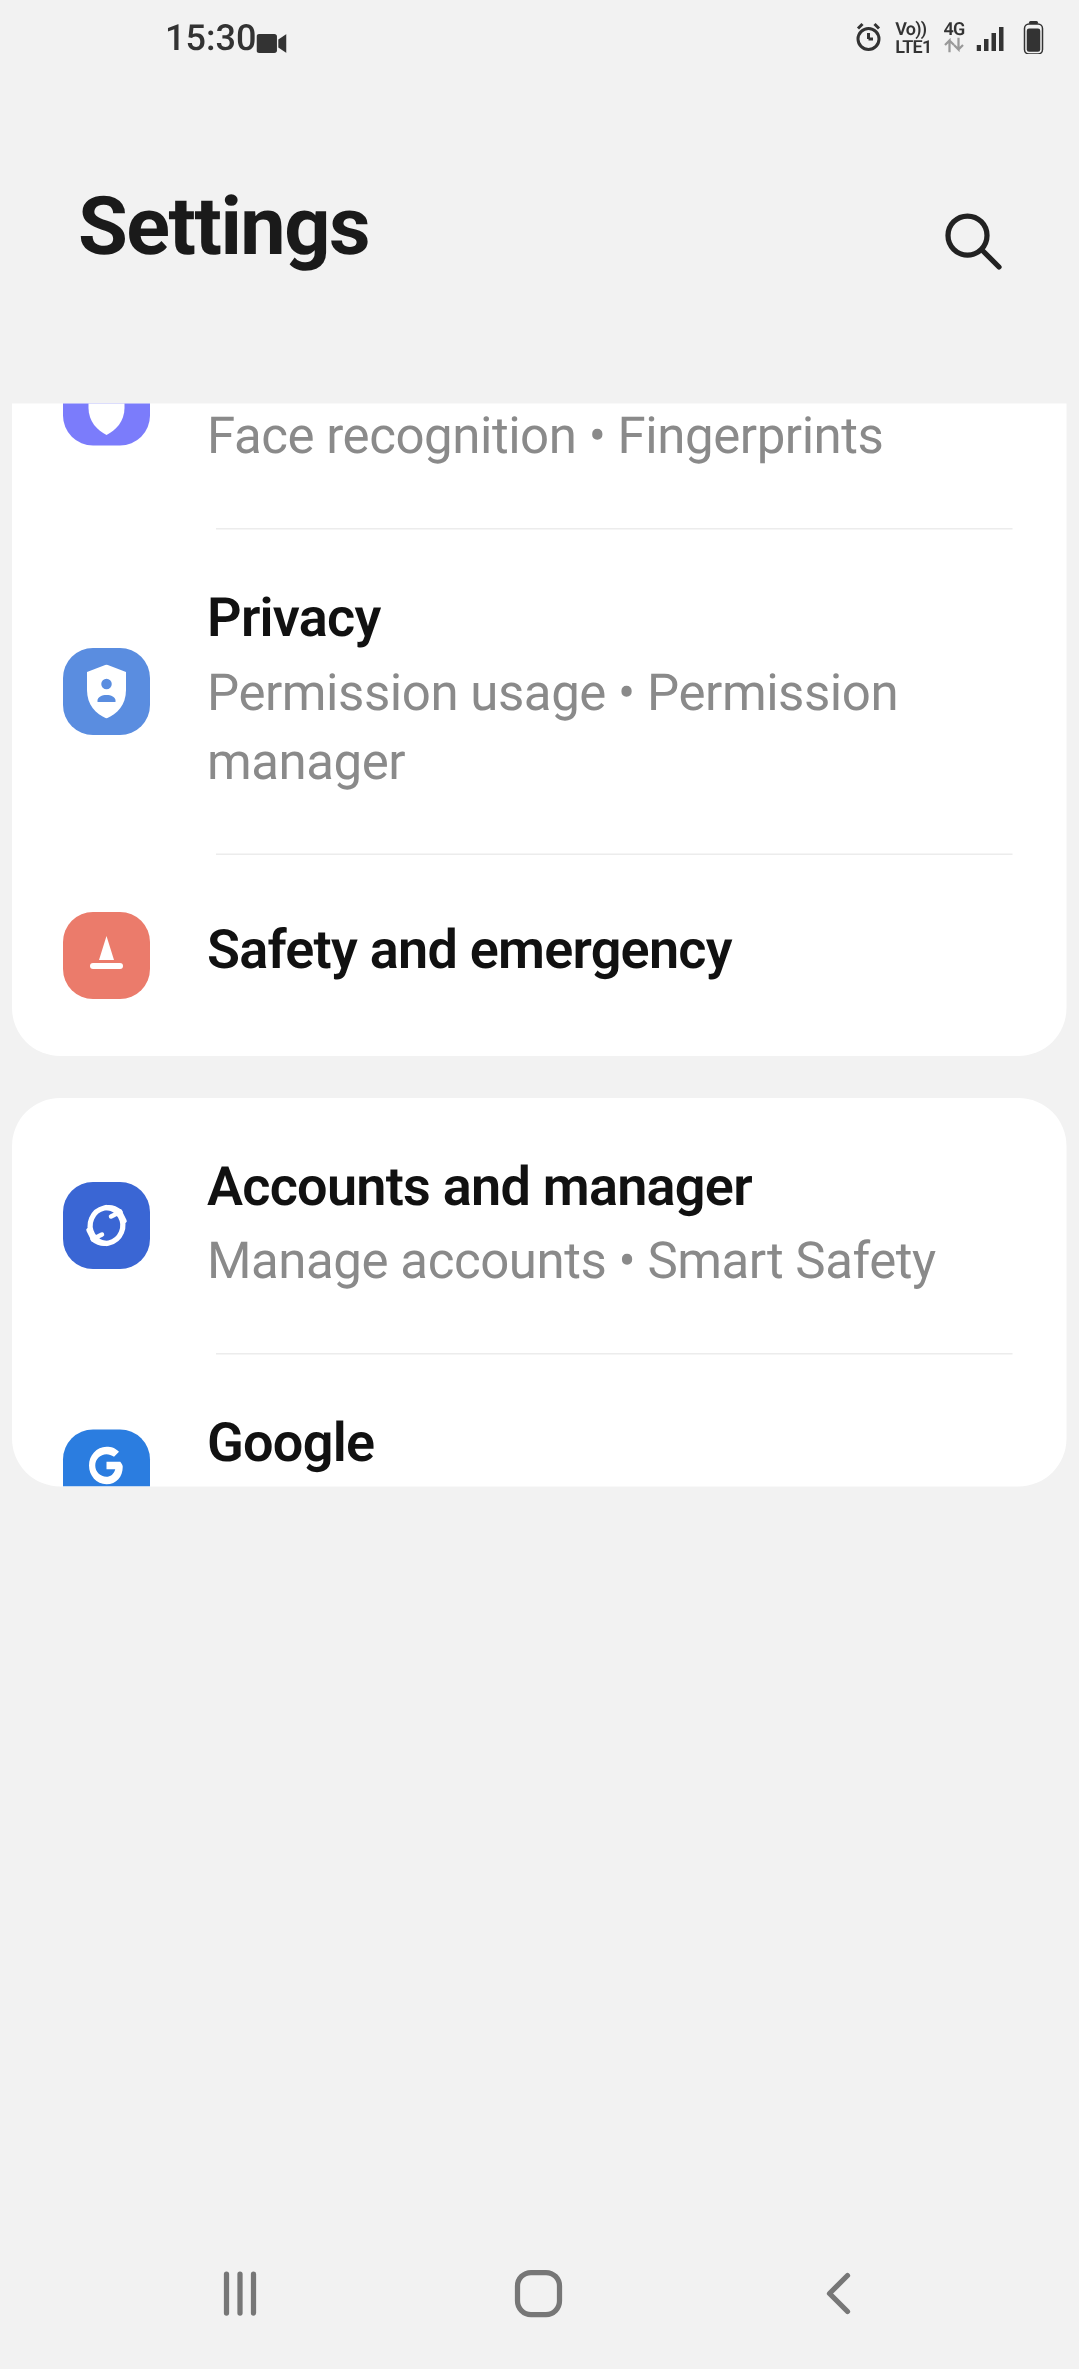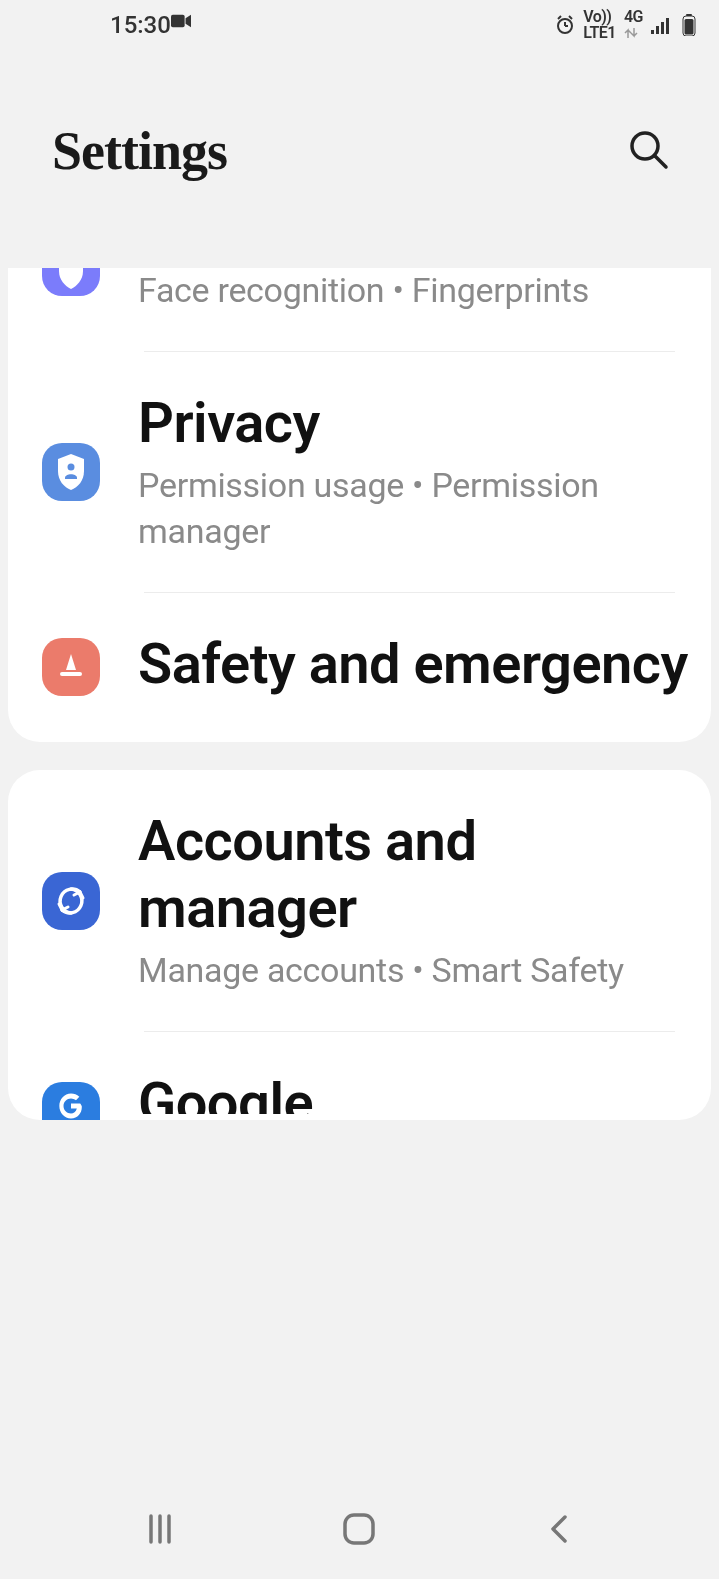--- a/index.html
+++ b/index.html
@@ -16,32 +16,31 @@
     .status-bar {
       height: 50px;
       display: flex;
       align-items: center;
       justify-content: space-between;
       padding: 0 20px 0 110px;
       font-size: 24px;
       font-weight: 500;
       color: #333;
     }
-    .status-left { display: flex; align-items: flex-start; }
+    .status-left { display: flex; align-items: flex-end; }
     .status-right { display: flex; align-items: center; gap: 8px; }
     .status-icon { width: 20px; height: 20px; display: inline-flex; align-items: center; justify-content: center; }
-    .lte-block { font-size: 16px; line-height: 1; font-weight: 600; letter-spacing: -0.5px;}
+    .lte-block { font-size: 12px; line-height: 1; font-weight: 600; letter-spacing: -0.5px;}
 
     
     .header {
       display: flex;
-      align-items: flex-start;
+      align-items: flex-end;
       justify-content: space-between;
       padding: 70px 48px 40px 52px;
-      font-family: Liberation Serif, serif;
     }
     .header-title {
       font-size: 54px;
       font-weight: 700;
       color: #1a1a1a;
       letter-spacing: -1px;
     }
     .search-btn { width: 44px; height: 44px; display: flex; align-items: center; justify-content: center; margin-top:8px; }
 
     
@@ -78,21 +77,21 @@
     .icon-box.first-partial { margin-top:-20px; height:48px; border-radius:0 0 20px 20px;}
     .icon-security { background:#7b7cfb; }
     .icon-privacy  { background:#5a8de0; }
     .icon-location { background:#6fbb65; }
     .icon-safety   { background:#eb7b6b; }
     .icon-accounts { background:#3a66d4; }
     .icon-google   { background:#2b7de0; }
 
     .text-col { flex: 1; min-width:0;}
     .item-title {
-      font-size: 56px;
+      font-size: 36px;
       font-weight: 600;
       color: #111;
       line-height: 1.2;
       margin-bottom: 6px;
       letter-spacing:-0.5px;
     }
     .item-sub {
       font-size: 34px;
       color: #8a8a8a;
       line-height: 1.35;

